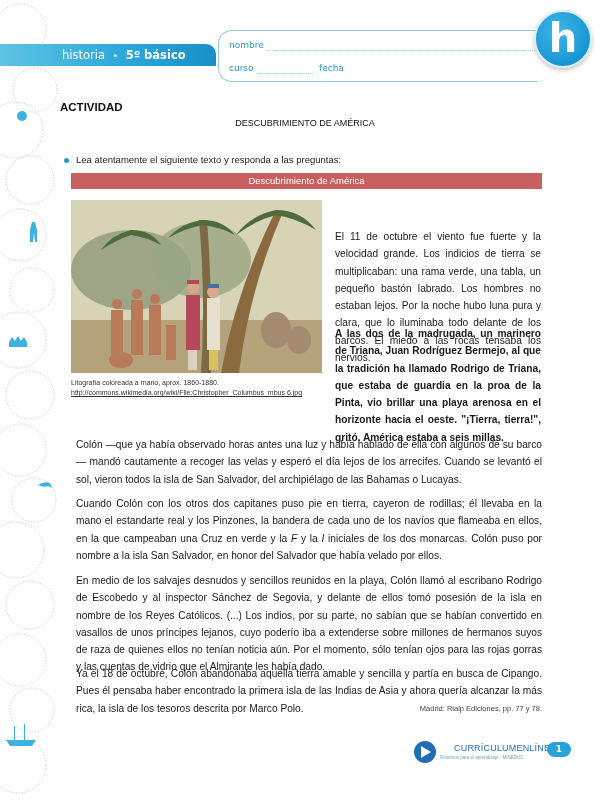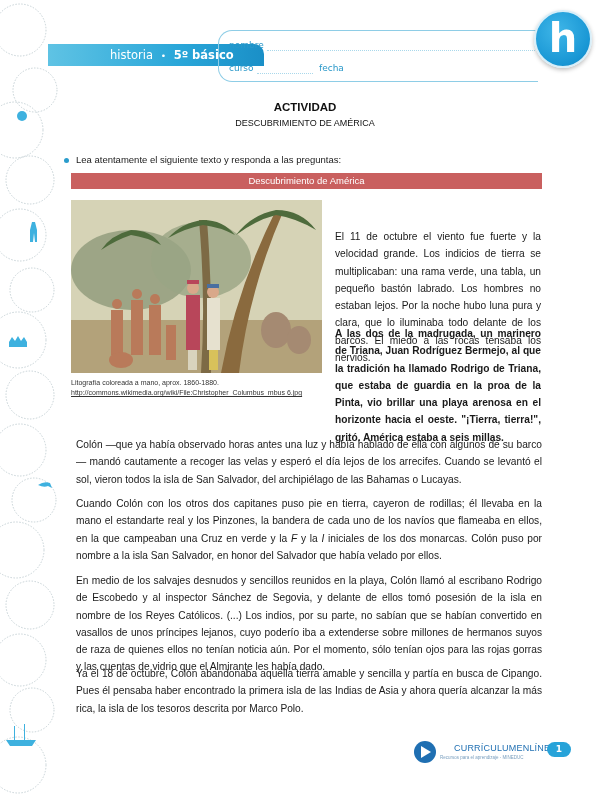--- a/index.html
+++ b/index.html
@@ -10,21 +10,20 @@
   .deco { position: absolute; left: 0; top: 0; width: 60px; height: 800px; }
 
   
   .subject-bar {
     position: absolute; left: 0; top: 44px; width: 216px; height: 22px;
     background: linear-gradient(90deg, #5fc3e4 0%, #2aa7d9 60%, #1a8fc7 100%);
     border-radius: 0 10px 0 0;
     color: #ffffff; font-size: 11.5px; line-height: 22px;
     padding-left: 62px;
     font-family: "DejaVu Sans", sans-serif;
-    margin-left: 48px;
   }
   .subject-bar .dot { margin: 0 4px; font-size: 9px; }
   .subject-bar .grade { font-weight: bold; }
 
   .name-box {
     position: absolute; left: 218px; top: 30px; width: 320px; height: 52px;
     border: 1px solid #8ecde6; border-right: none; border-radius: 14px 0 0 14px; text-align: center;
   }
   .field-label { position: absolute; color: #2a98c9; font-size: 9px; font-family: "DejaVu Sans", sans-serif; }
   .field-line { position: absolute; border-bottom: 1px dotted #a9d8eb; height: 1px; }
@@ -33,21 +32,21 @@
     position: absolute; left: 534px; top: 10px; width: 58px; height: 58px;
     border-radius: 50%;
     background: radial-gradient(circle at 40% 35%, #3fb6e8 0%, #1896d4 70%, #0f7fbb 100%);
     border: 2px solid #d8eef8;
     box-shadow: 0 2px 4px rgba(0,0,0,0.25);
     color: #fff; font-size: 40px; font-weight: bold; text-align: center; line-height: 52px;
     font-family: "DejaVu Sans", sans-serif;
   }
 
   
-  .title-main { position: absolute; left: 60px; top: 101px; width: 490px; text-align: center; font-size: 11.5px; font-weight: bold; color: #111; font-family: "Liberation Sans", sans-serif; }
+  .title-main { position: absolute; left: 60px; top: 101px; width: 490px; text-align: left; font-size: 11.5px; font-weight: bold; color: #111; font-family: "Liberation Sans", sans-serif; }
   .title-sub { position: absolute; left: 60px; top: 118px; width: 490px; text-align: center; font-size: 9px; color: #111; font-family: "Liberation Sans", sans-serif; }
 
   .instruction { position: absolute; left: 76px; top: 154px; font-size: 9.5px; color: #222; font-family: "Liberation Sans", sans-serif; }
   .instruction .bullet { position: absolute; left: -12px; top: 4px; width: 5px; height: 5px; border-radius: 50%; background: #2a9ccc; }
 
   .red-bar {
     position: absolute; left: 71px; top: 173px; width: 471px; height: 16px;
     background: #c9605f; color: #fff; text-align: center; font-size: 9.5px; line-height: 16px;
     font-family: "Liberation Sans", sans-serif;
   }
@@ -184,20 +183,21 @@
 <div class="p p-right" style="top:325px;font-weight:bold;">A las dos de la madrugada, un marinero de Triana, Juan Rodríguez Bermejo, al que la tradición ha llamado Rodrigo de Triana, que estaba de guardia en la proa de la Pinta, vio brillar una playa arenosa en el horizonte hacia el oeste. "¡Tierra, tierra!", gritó. América estaba a seis millas.</div>
 
 <div class="p p-full" style="top:436px;">Colón —que ya había observado horas antes una luz y había hablado de ella con algunos de su barco— mandó cautamente a recoger las velas y esperó el día lejos de los arrecifes. Cuando se levantó el sol, vieron todos la isla de San Salvador, del archipiélago de las Bahamas o Lucayas.</div>
 <div class="p p-full" style="top:495px;">
   <span>Cuando Colón con los otros dos capitanes puso pie en tierra, cayeron de rodillas; él llevaba en la mano el estandarte real y los Pinzones, la bandera de cada uno de los navíos que flameaba en ellos, en la que campeaban una Cruz en verde y la </span><i>F</i><span> y la </span><i>I</i><span> iniciales de los dos monarcas. Colón puso por nombre a la isla San Salvador, en honor del Salvador que había velado por ellos.</span>
 </div>
 <div class="p p-full" style="top:572px;">En medio de los salvajes desnudos y sencillos reunidos en la playa, Colón llamó al escribano Rodrigo de Escobedo y al inspector Sánchez de Segovia, y delante de ellos tomó posesión de la isla en nombre de los Reyes Católicos. (...) Los indios, por su parte, no sabían que se habían convertido en vasallos de unos príncipes lejanos, cuyo poderío iba a extenderse sobre millones de hermanos suyos de raza de quienes ellos no tenían noticia aún. Por el momento, sólo tenían ojos para las rojas gorras y las cuentas de vidrio que el Almirante les había dado.</div>
 <div class="p p-full" style="top:665px;">Ya el 18 de octubre, Colón abandonaba aquella tierra amable y sencilla y partía en busca de Cipango. Pues él pensaba haber encontrado la primera isla de las Indias de Asia y ahora quería alcanzar la más rica, la isla de los tesoros descrita por Marco Polo.</div>
 
 <div class="citation">
+  <div>Madrid: Rialp Ediciones, pp. 77 y 78.</div>
 </div>
 
 <div class="footer-logo">
   <div class="circle"></div>
   <div class="brand">CURRÍCULUMENLÍNEA</div>
   <div class="tagline">Recursos para el aprendizaje - MINEDUC</div>
 </div>
 <div class="page-badge">1</div>
 
 </body></html>

